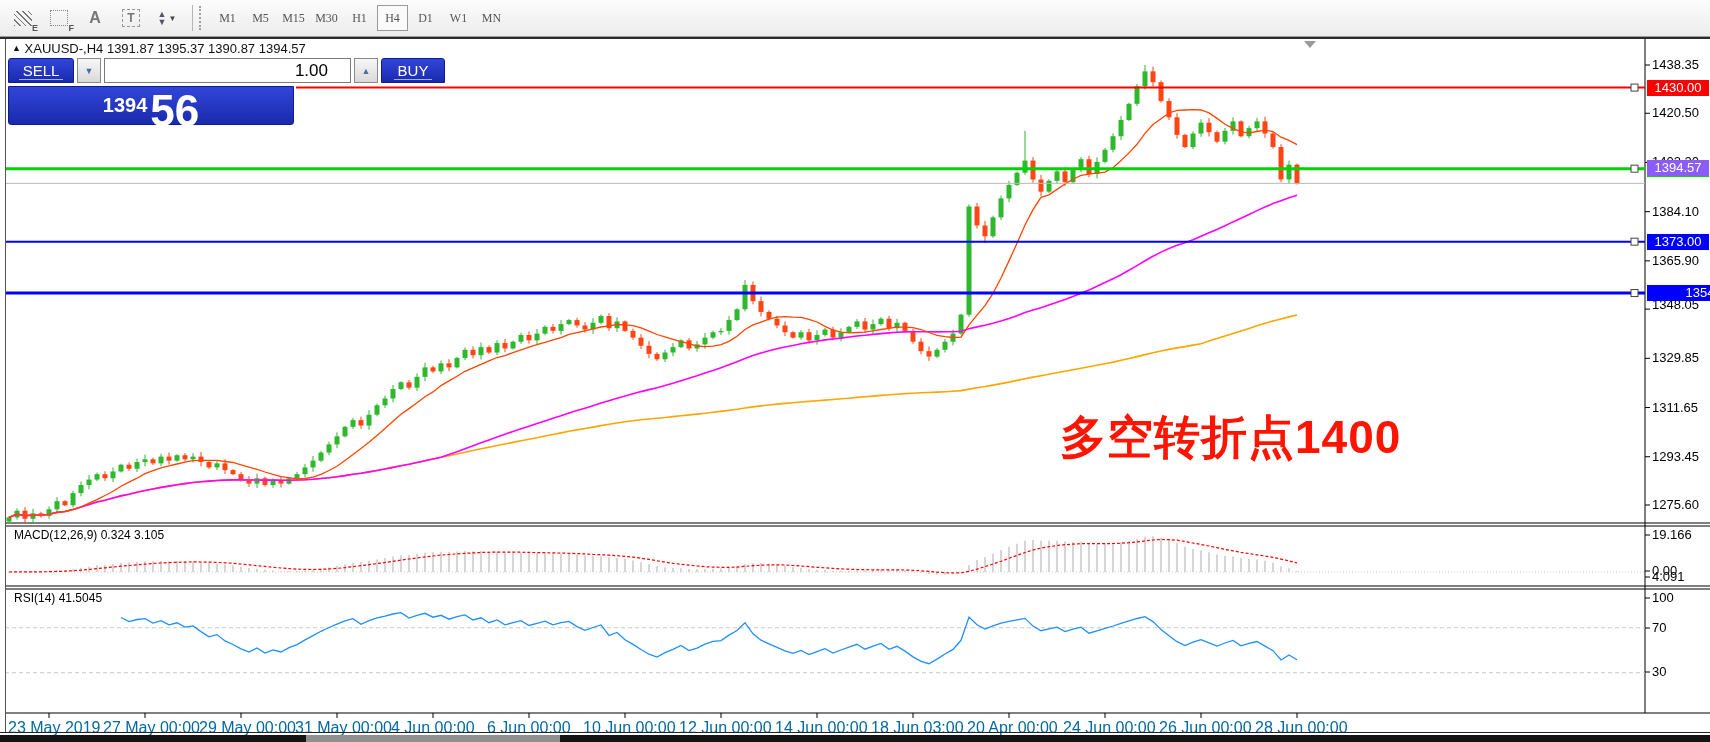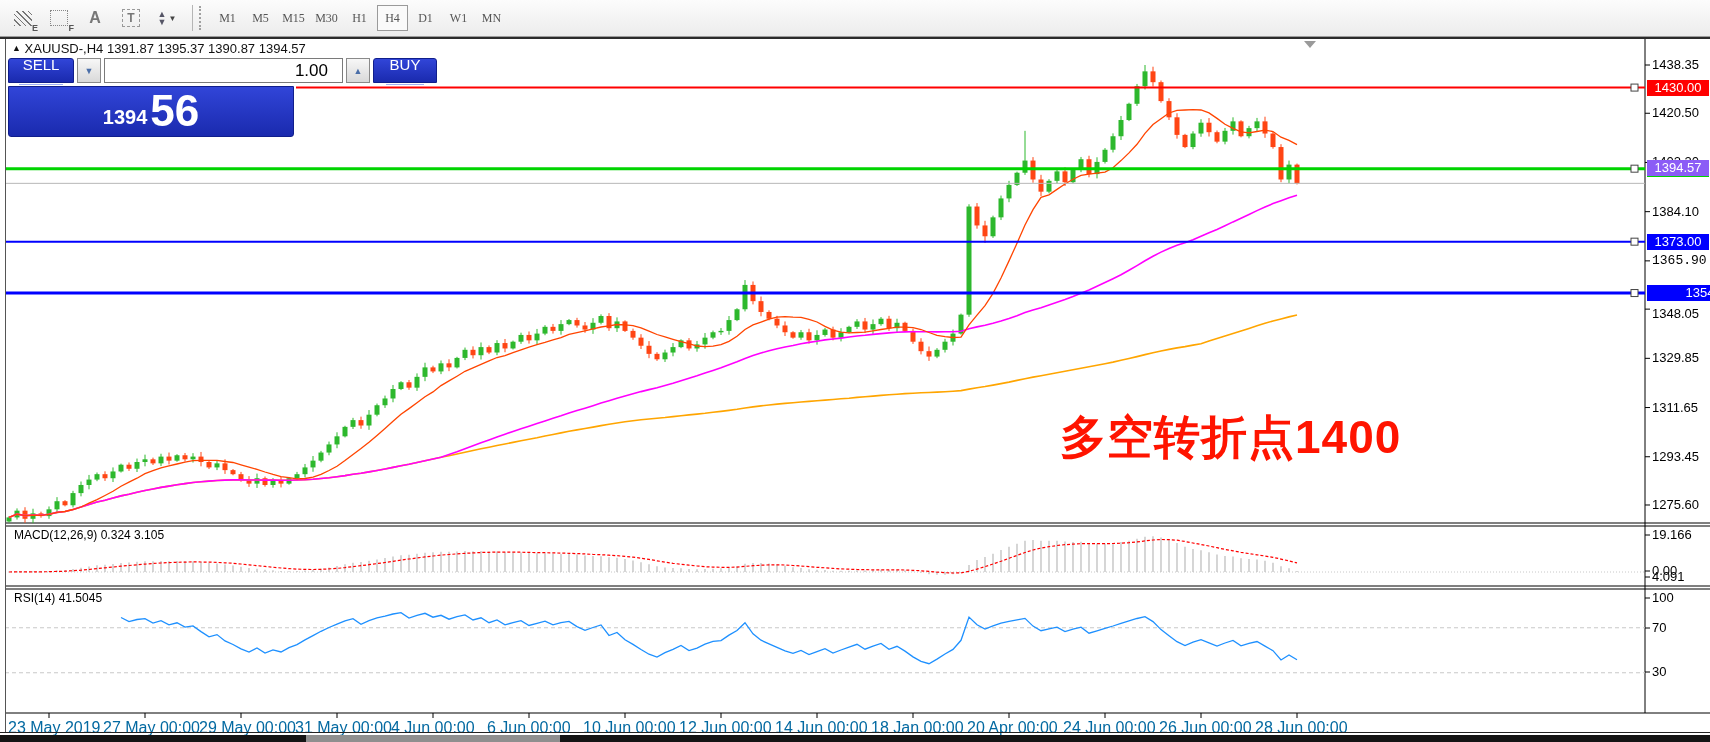--- a/index.html
+++ b/index.html
@@ -39,26 +39,26 @@
   .time-label{position:absolute;font-size:16px;color:#0369a1;white-space:nowrap;}
   .ind-label{position:absolute;font-size:12px;color:#000;white-space:nowrap;}
   #annotation{position:absolute;left:1060px;top:368px;font-size:46px;font-weight:bold;
     white-space:nowrap;letter-spacing:1px;}
   
   #trade-panel{position:absolute;left:6px;top:17px;width:286px;background:#fff;padding:2px;}
   .tp-row1{display:flex;gap:3px;height:25px;}
   .blue{background:linear-gradient(#3145d8,#1a2aae);border:1px solid #101e8c;color:#fff;}
   .tp-tab{flex:0 0 64px;display:flex;align-items:center;justify-content:center;
     font-size:15px;border-radius:3px 3px 0 0;}
-  .tp-tab span{border-bottom:1px solid #9fb0f5;padding:0 4px 11px 4px;}
+  .tp-tab span{border-bottom:1px solid #9fb0f5;padding:0 4px 0 4px;}
   .tp-step{flex:0 0 22px;background:linear-gradient(#f7f7f7,#d9d9d9);border:1px solid #8a8a8a;
     color:#4a6ea8;font-size:9px;display:flex;align-items:center;justify-content:center;}
   .tp-vol{flex:1;border:1px solid #7a7a7a;font-family:"Liberation Sans",sans-serif;
-    font-size:17px;text-align:right;padding-right:14px;color:#000;}
-  .tp-row2{display:flex;gap:16px;height:51px;margin-top:3px;}
+    font-size:17px;text-align:right;padding-right:22px;color:#000;}
+  .tp-row2{display:flex;gap:16px;height:39px;margin-top:3px;}
   .tp-price{flex:1;display:flex;align-items:baseline;justify-content:center;
     border-radius:0 0 3px 3px;}
   .tp-small{font-size:20px;font-weight:bold;align-self:flex-end;margin-bottom:7px;}
   .tp-big{font-size:44px;font-weight:bold;line-height:48px;margin-left:3px;}
   #bottom-line{position:absolute;left:0;top:732px;width:1710px;height:1px;background:#222;}
   #bottom-bar{position:absolute;left:0;top:735px;width:1710px;height:7px;background:#141414;}
   #bottom-bar .seg{position:absolute;left:306px;top:0;width:254px;height:7px;background:#8f8f8f;}
 </style>
 </head>
 <body>
@@ -670,22 +670,22 @@
     </div>
 
     <div class="ind-label" style="left:14px;top:489px;">MACD(12,26,9) 0.324 3.105</div>
     <div class="ind-label" style="left:14px;top:552px;">RSI(14) 41.5045</div>
     <div id="annotation" style="color: rgb(255, 20, 0);">多空转折点1400</div>
     <div id="labels-layer">
         <div class="axis-label" style="top: 18px;">1438.35</div>
         <div class="axis-label" style="top: 66.2575px;">1420.50</div>
         <div class="axis-label" style="top: 115.461px;">1402.30</div>
         <div class="axis-label" style="top: 164.665px;">1384.10</div>
-        <div class="axis-label" style="top: 213.869px; font-family: Liberation Mono, monospace;">1365.90</div>
-        <div class="axis-label" style="top: 267px;">1348.05</div>
+        <div class="axis-label" style="top: 213.869px;">1365.90</div>
+        <div class="axis-label" style="top: 258px;">1348.05</div>
         <div class="axis-label" style="top: 311.33px;">1329.85</div>
         <div class="axis-label" style="top: 360.533px;">1311.65</div>
         <div class="axis-label" style="top: 409.737px;">1293.45</div>
         <div class="axis-label" style="top: 457.995px;">1275.60</div>
         <div class="badge" style="top: 40.5742px; background: rgb(255, 0, 0); color: rgb(255, 255, 255);">1430.00</div>
         <div class="badge" style="top: 121.679px; background: rgb(0, 212, 0); color: rgb(10, 42, 10);">1400.00</div>
         <div class="badge" style="top: 194.674px; background: rgb(0, 0, 255); color: rgb(255, 255, 255);">1373.00</div>
         <div class="badge" style="top: 246.04px; background: rgb(0, 0, 255); color: rgb(255, 255, 255); padding-left: 31px;">1354.00</div>
         <div class="badge" style="top: 121px; background: #8b5cf6; color: rgb(255, 255, 255);">1394.57</div>
         <div class="axis-label" style="top: 488px;">19.166</div>
@@ -696,21 +696,21 @@
         <div class="axis-label" style="top: 625px;">30</div>
         <div class="time-label" style="top: 680px; left: 8px;">23 May 2019</div>
         <div class="time-label" style="top: 680px; left: 103px;">27 May 00:00</div>
         <div class="time-label" style="top: 680px; left: 199px;">29 May 00:00</div>
         <div class="time-label" style="top: 680px; left: 295px;">31 May 00:00</div>
         <div class="time-label" style="top: 680px; left: 391px;">4 Jun 00:00</div>
         <div class="time-label" style="top: 680px; left: 487px;">6 Jun 00:00</div>
         <div class="time-label" style="top: 680px; left: 583px;">10 Jun 00:00</div>
         <div class="time-label" style="top: 680px; left: 679px;">12 Jun 00:00</div>
         <div class="time-label" style="top: 680px; left: 775px;">14 Jun 00:00</div>
-        <div class="time-label" style="top: 680px; left: 871px;">18 Jan 00:00</div>
+        <div class="time-label" style="top: 680px; left: 871px;">18 Jun 03:00</div>
         <div class="time-label" style="top: 680px; left: 967px;">20 Apr 00:00</div>
         <div class="time-label" style="top: 680px; left: 1063px;">24 Jun 00:00</div>
         <div class="time-label" style="top: 680px; left: 1159px;">26 Jun 00:00</div>
         <div class="time-label" style="top: 680px; left: 1255px;">28 Jun 00:00</div>
       </div>
   </div>
 
   <div id="bottom-line"></div>
   <div id="bottom-bar">
       <div class="seg"></div>

